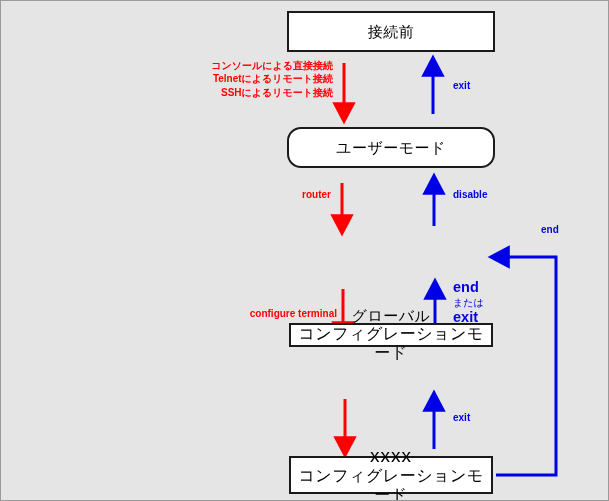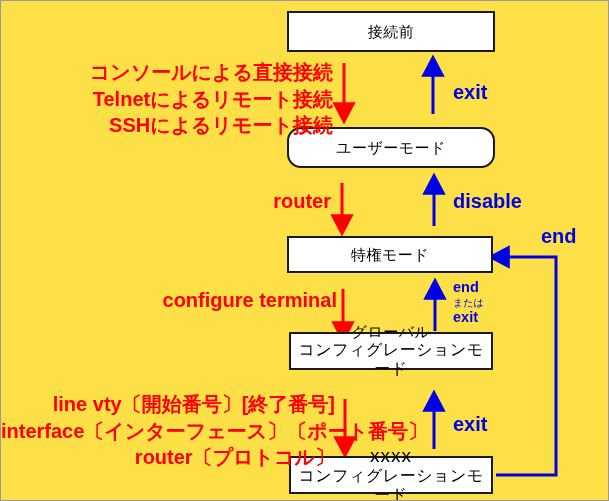--- a/index.html
+++ b/index.html
@@ -7,21 +7,21 @@
     padding: 0;
     background: #ffffff;
   }
   body {
     font-family: "Liberation Sans", "DejaVu Sans", sans-serif;
   }
   #canvas {
     position: relative;
     width: 609px;
     height: 501px;
-    background: #fde047;
+    background: #e5e5e5;
     border: 1px solid #9a9a9a;
     box-sizing: border-box;
     overflow: hidden;
   }
   #diagram-svg {
     position: absolute;
     left: 0;
     top: 0;
     width: 609px;
     height: 501px;
@@ -47,21 +47,21 @@
     letter-spacing: 0.5px;
   }
   .node-small {
     font-size: 19px;
     letter-spacing: 1px;
   }
   .lbl {
     position: absolute;
     white-space: nowrap;
     font-weight: bold;
-    font-size: 20px;
+    font-size: 10px;
     line-height: 1.33;
   }
   .lbl-red {
     color: #ff0000;
     text-align: right;
   }
   .lbl-blue {
     color: #0000e6;
     text-align: left;
   }
@@ -114,53 +114,45 @@
   </svg>
 
   <div class="node-box" style="left:286px; top:10px; width:208px; height:41px;">
     <div>接続前</div>
   </div>
 
   <div class="node-box" style="left:286px; top:126px; width:208px; height:41px;border-radius:14px;">
     <div>ユーザーモード</div>
   </div>
 
-  <div class="node-box" style="left:286px; top:235px; width:206px; height:37px;">
-    <div>特権モード</div>
-  </div>
 
-  <div class="node-box" style="left:288px; top:331px; width:204px; height:38px;">
+  <div class="node-box" style="left:288px; top:322px; width:204px; height:24px;">
     <div>グローバル</div>
     <div class="node-line2">コンフィグレーションモード</div>
   </div>
 
   <div class="node-box" style="left:288px; top:455px; width:204px; height:38px;">
     <div class="node-small">xxxx</div>
     <div class="node-line2">コンフィグレーションモード</div>
   </div>
 
   <div class="lbl lbl-red" style="left:0px; top:58px; width:332px;">
     <div>コンソールによる直接接続</div>
     <div>Telnetによるリモート接続</div>
     <div>SSHによるリモート接続</div>
   </div>
 
   <div class="lbl lbl-red" style="left:180px; top:187px; width:150px;">
     <div>router</div>
   </div>
 
-  <div class="lbl lbl-red" style="left:140px; top:286px; width:196px;">
+  <div class="lbl lbl-red" style="left:140px; top:306px; width:196px;">
     <div>configure terminal</div>
   </div>
 
-  <div class="lbl lbl-red" style="left:0px; top:390px; width:334px;">
-    <div>line vty〔開始番号〕[終了番号]</div>
-    <div>interface〔インターフェース〕〔ポート番号〕</div>
-    <div>router〔プロトコル〕</div>
-  </div>
 
   <div class="lbl lbl-blue" style="left:452px; top:78px;">
     <div>exit</div>
   </div>
 
   <div class="lbl lbl-blue" style="left:452px; top:187px;">
     <div>disable</div>
   </div>
 
   <div class="lbl-stack" style="left:452px; top:278px;">

